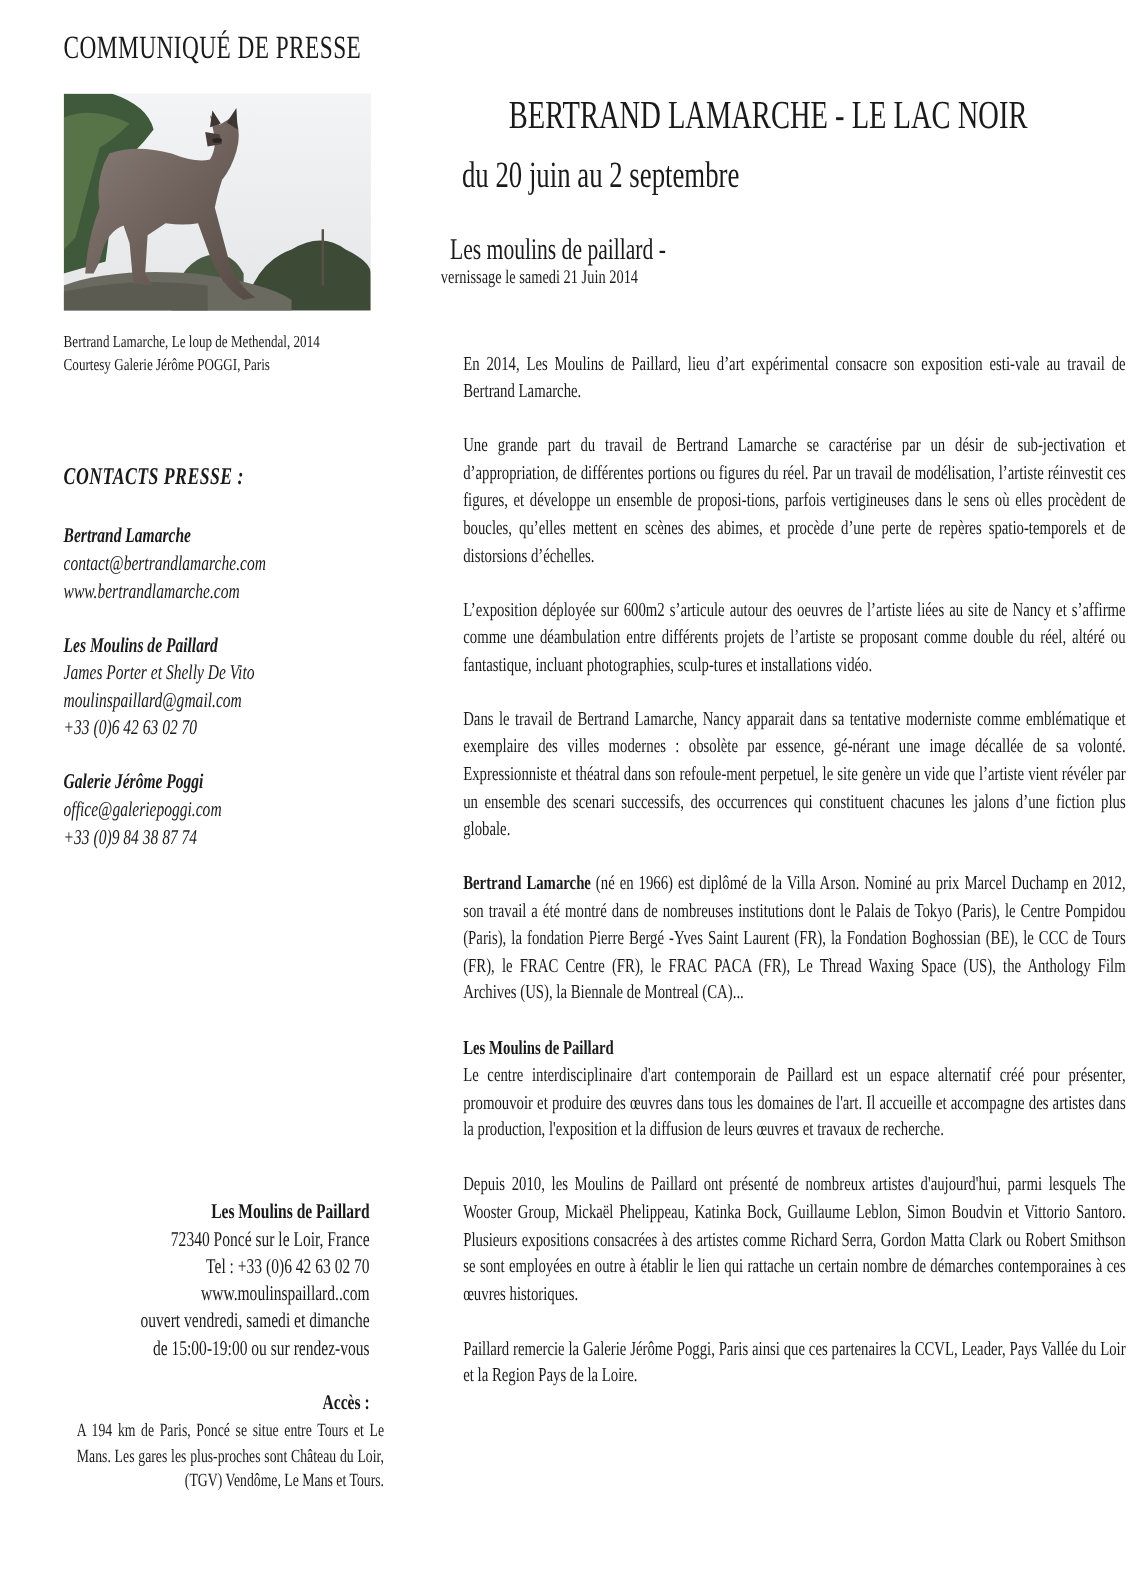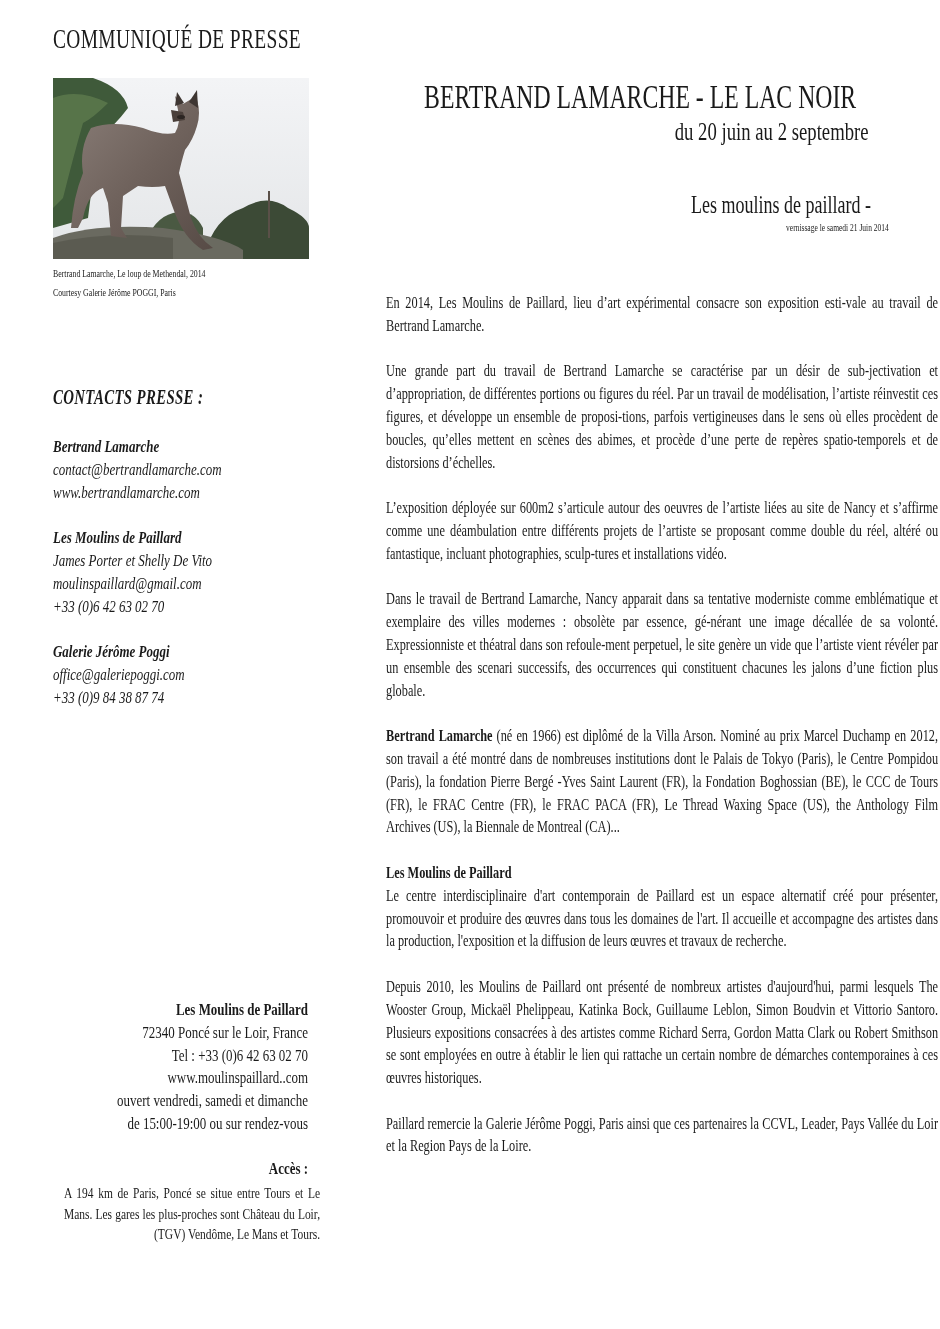--- a/index.html
+++ b/index.html
@@ -7,34 +7,34 @@
          font-family: "Liberation Sans", sans-serif; }
   .cond { font-family: "Liberation Serif", serif; display: inline-block; transform-origin: 0 0; }
   .abs { position: absolute; }
 
   
   #doc-kind { left: 53px; top: 24px; font-size: 27px; letter-spacing: 0.5px; white-space: nowrap; text-align: center; }
   #doc-kind span { transform: scaleX(0.72); }
 
   
   #photo { left: 53px; top: 78px; width: 256px; height: 181px; overflow: hidden; background: #eef0f2; }
-  #caption { left: 53px; top: 264px; font-size: 10px; line-height: 19px; white-space: nowrap; }
+  #caption { left: 53px; top: 276px; font-size: 14px; line-height: 19px; white-space: nowrap; }
   #caption div { transform: scaleX(0.78); transform-origin: 0 0; font-family: "Liberation Serif", serif; }
 
   
-  #title-block { left: 340px; top: 78px; width: 566px; text-align: right; }
+  #title-block { left: 340px; top: 78px; width: 566px; text-align: left; }
   .center-line { white-space: nowrap; font-family: "Liberation Serif", serif; display: block; }
   .center-line span { display: inline-block; transform-origin: 50% 0; }
   #t-title { font-size: 33px; line-height: 38px; }
   #t-title span { transform: scaleX(0.72); }
-  #t-dates { font-size: 26px; line-height: 30px; margin-top: 1px; text-decoration: underline; }
+  #t-dates { font-size: 31px; line-height: 30px; margin-top: 15px; text-decoration: underline; }
   #t-dates span { transform: scaleX(0.72); }
-  #t-venue { font-size: 25px; line-height: 28px; margin-top: 44px; }
+  #t-venue { font-size: 25px; line-height: 28px; margin-top: 34px; }
   #t-venue span { transform: scaleX(0.72); }
-  #t-opening { font-size: 10px; line-height: 18px; font-family: Liberation Serif, serif; }
+  #t-opening { font-size: 16px; line-height: 18px; font-family: Liberation Serif, serif; }
   #t-opening span { transform: scaleX(0.75); }
 
   
   .body-col { left: 342px; width: 552px; margin-left: 44px; }
   .para { font-family: "Liberation Serif", serif; font-size: 16.5px; line-height: 22.8px;
           text-align: justify; text-align-last: left; margin: 0 0 22.8px 0; }
   .para-wrap { width: 740px; transform: scaleX(0.746); transform-origin: 0 0; }
   .para b { font-weight: bold; }
   .heading-strong { font-weight: bold; display: block; }
 

